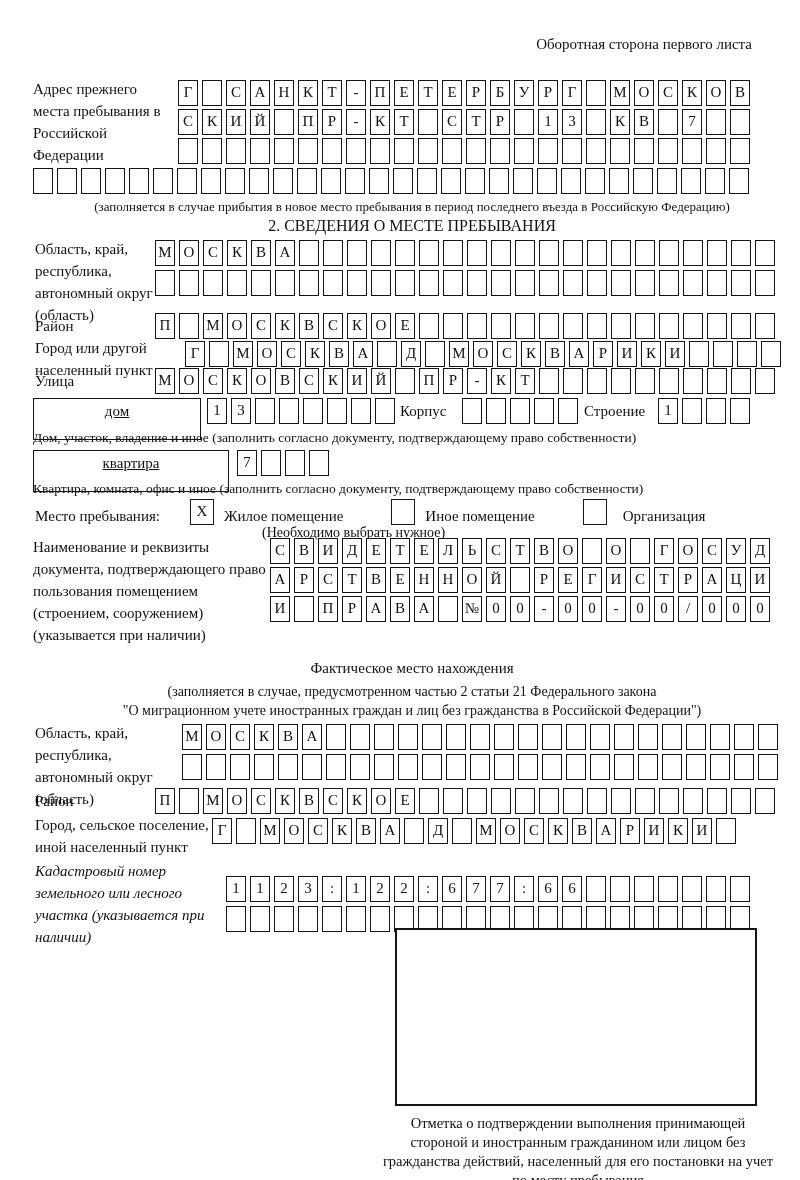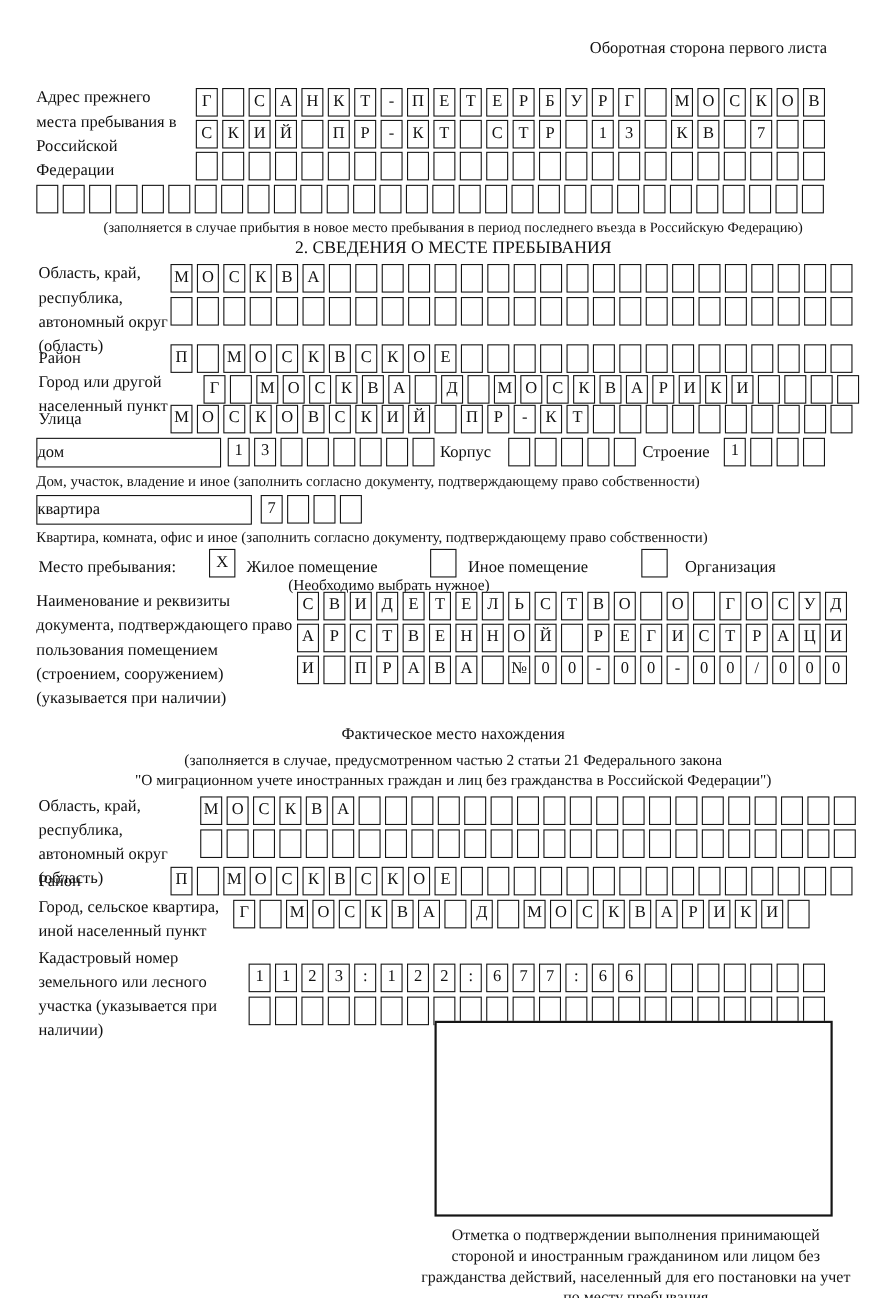--- a/index.html
+++ b/index.html
@@ -15,22 +15,22 @@
   .cell{
     flex:none;width:20px;height:26px;box-sizing:border-box;
     border:1.6px solid #151515;text-align:center;line-height:22px;
     font-size:15px;background:#fff;
   }
   .lbl{line-height:22px;}
   .cap{font-size:13px;line-height:16px;}
   .center{left:12px;width:800px;text-align:center;}
   .bold{font-weight:normal;}
   .widebox{
-    box-sizing:border-box;border:1.6px solid #151515;height:27px;
-    text-align:left;line-height:24px;background:#fff;
+    box-sizing:border-box;border:1.6px solid #151515;height:42px;
+    text-align:center;line-height:24px;background:#fff;text-decoration:underline;
   }
   .checkbox{
     display:inline-block;flex:none;width:24px;height:26px;box-sizing:border-box;
     border:1.7px solid #151515;text-align:center;line-height:22px;background:#fff;
   }
   .stay{display:flex;align-items:flex-end;}
   .markbox{box-sizing:border-box;border:2px solid #151515;background:#fff;}
   .inline-lbl{line-height:27px;}
 </style>
 </head>
@@ -510,21 +510,21 @@
     <span class="cell"></span>
     <span class="cell"></span>
     <span class="cell"></span>
     <span class="cell"></span>
     <span class="cell"></span>
     <span class="cell"></span>
     <span class="cell"></span>
     <span class="cell"></span>
   </div>
 
-<div class="abs lbl" style="left:35px;top:794px;width:178px;">Город, сельское квартира, иной населенный пункт</div>
+<div class="abs lbl" style="left:35px;top:794px;width:178px;">Город, сельское поселение, иной населенный пункт</div>
 <div class="abs cells" style="left:212px;top:798px;">
     <span class="cell">Г</span>
     <span class="cell"></span>
     <span class="cell">М</span>
     <span class="cell">О</span>
     <span class="cell">С</span>
     <span class="cell">К</span>
     <span class="cell">В</span>
     <span class="cell">А</span>
     <span class="cell"></span>
@@ -536,21 +536,21 @@
     <span class="cell">К</span>
     <span class="cell">В</span>
     <span class="cell">А</span>
     <span class="cell">Р</span>
     <span class="cell">И</span>
     <span class="cell">К</span>
     <span class="cell">И</span>
     <span class="cell"></span>
   </div>
 
-<div class="abs lbl" style="left:35px;top:840px;width:190px;">Кадастровый номер земельного или лесного участка (указывается при наличии)</div>
+<div class="abs lbl" style="left:35px;top:840px;width:190px;font-style:italic;">Кадастровый номер земельного или лесного участка (указывается при наличии)</div>
 <div class="abs rows" style="left:226px;top:856px;gap:4px;">
   <div class="cells">
       <span class="cell">1</span>
       <span class="cell">1</span>
       <span class="cell">2</span>
       <span class="cell">3</span>
       <span class="cell">:</span>
       <span class="cell">1</span>
       <span class="cell">2</span>
       <span class="cell">2</span>

